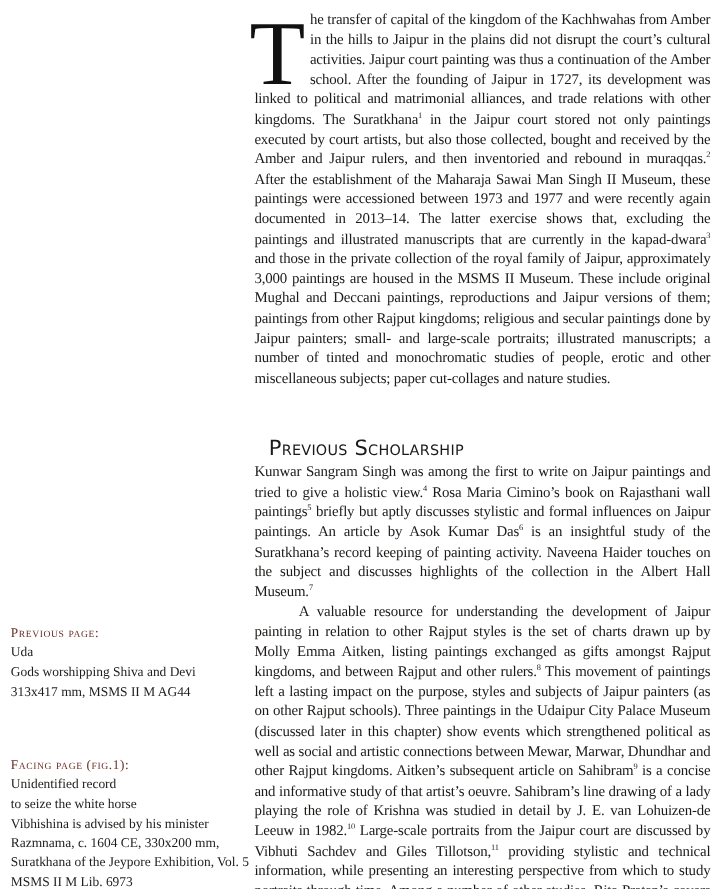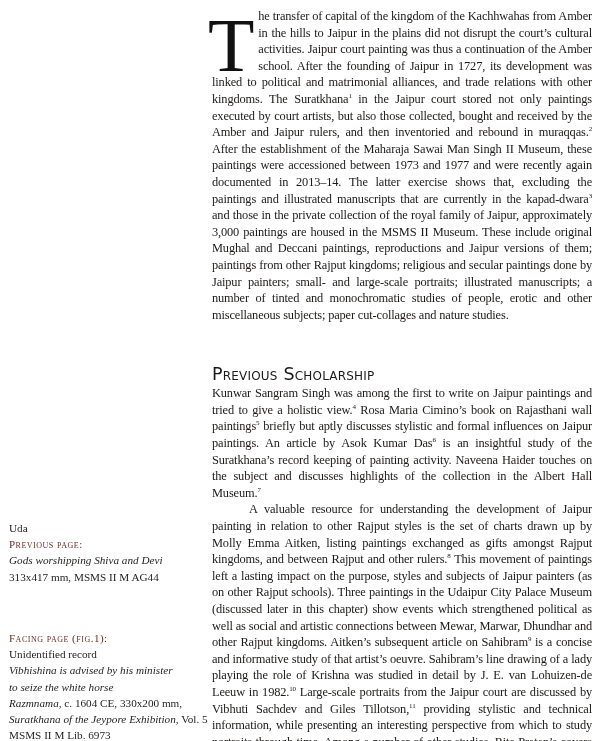--- a/index.html
+++ b/index.html
@@ -3,48 +3,48 @@
 <meta charset="utf-8">
 <style>
   html, body { margin: 0; padding: 0; background: #ffffff; }
   body { width: 600px; height: 741px; overflow: hidden; position: relative;
          font-family: "Liberation Serif", "DejaVu Serif", serif; color: #1c1a18; }
   .main { position: absolute; left: 212px; top: 8px; width: 380px; }
   .para { font-size: 12.4px; line-height: 16.6px; text-align: justify; margin: 0; letter-spacing: -0.15px; }
   .para.indent { text-indent: 37px; }
   .dropcap { float: left; font-size: 76px; line-height: 58px; margin: 4px 4px 0 -4px; padding-top: 4px; font-family: "Liberation Serif", serif; color: #111; }
   sup { font-size: 7px; line-height: 0; vertical-align: 5px; }
-  .heading { font-family: "DejaVu Sans", "Liberation Sans", sans-serif; font-size: 17.5px; font-variant: small-caps; letter-spacing: 0.2px; color: #1a1a1a; margin: 40px 0 0 0; line-height: 22px; font-weight: normal; }
+  .heading { font-family: "DejaVu Sans", "Liberation Sans", sans-serif; font-size: 17.5px; font-variant: small-caps; letter-spacing: 0.2px; color: #1a1a1a; margin: 40px 0 0 12px; line-height: 22px; font-weight: normal; }
   .sidebar { position: absolute; left: 9px; width: 190px; font-size: 11.2px; line-height: 16.2px; color: #1f1d1b; }
   .cap-head { font-variant: small-caps; color: #6b2f24; letter-spacing: 0.5px; font-size: 11px; }
-  .it { font-style: italic; }
+  .it { }
   .line { display: block; white-space: nowrap; }
 </style>
 </head>
 <body>
 
 <div class="main">
   <p class="para"><span class="dropcap">T</span><span>he transfer of capital of the kingdom of the Kachhwahas from Amber in the hills to Jaipur in the plains did not disrupt the court’s cultural activities. Jaipur court painting was thus a continuation of the Amber school. After the founding of Jaipur in 1727, its development was linked to political and matrimonial alliances, and trade relations with other kingdoms. The Suratkhana</span><sup>1</sup><span> in the Jaipur court stored not only paintings executed by court artists, but also those collected, bought and received by the Amber and Jaipur rulers, and then inventoried and rebound in muraqqas.</span><sup>2</sup><span> After the establishment of the Maharaja Sawai Man Singh II Museum, these paintings were accessioned between 1973 and 1977 and were recently again documented in 2013–14. The latter exercise shows that, excluding the paintings and illustrated manuscripts that are currently in the kapad-dwara</span><sup>3</sup><span> and those in the private collection of the royal family of Jaipur, approximately 3,000 paintings are housed in the MSMS II Museum. These include original Mughal and Deccani paintings, reproductions and Jaipur versions of them; paintings from other Rajput kingdoms; religious and secular paintings done by Jaipur painters; small- and large-scale portraits; illustrated manuscripts; a number of tinted and monochromatic studies of people, erotic and other miscellaneous subjects; paper cut-collages and nature studies.</span></p>
 
   <h2 class="heading">Previous Scholarship</h2>
 
   <p class="para"><span>Kunwar Sangram Singh was among the first to write on Jaipur paintings and tried to give a holistic view.</span><sup>4</sup><span> Rosa Maria Cimino’s book on Rajasthani wall paintings</span><sup>5</sup><span> briefly but aptly discusses stylistic and formal influences on Jaipur paintings. An article by Asok Kumar Das</span><sup>6</sup><span> is an insightful study of the Suratkhana’s record keeping of painting activity. Naveena Haider touches on the subject and discusses highlights of the collection in the Albert Hall Museum.</span><sup>7</sup></p>
 
   <p class="para indent"><span>A valuable resource for understanding the development of Jaipur painting in relation to other Rajput styles is the set of charts drawn up by Molly Emma Aitken, listing paintings exchanged as gifts amongst Rajput kingdoms, and between Rajput and other rulers.</span><sup>8</sup><span> This movement of paintings left a lasting impact on the purpose, styles and subjects of Jaipur painters (as on other Rajput schools). Three paintings in the Udaipur City Palace Museum (discussed later in this chapter) show events which strengthened political as well as social and artistic connections between Mewar, Marwar, Dhundhar and other Rajput kingdoms. Aitken’s subsequent article on Sahibram</span><sup>9</sup><span> is a concise and informative study of that artist’s oeuvre. Sahibram’s line drawing of a lady playing the role of Krishna was studied in detail by J. E. van Lohuizen-de Leeuw in 1982.</span><sup>10</sup><span> Large-scale portraits from the Jaipur court are discussed by Vibhuti Sachdev and Giles Tillotson,</span><sup>11</sup><span> providing stylistic and technical information, while presenting an interesting perspective from which to study portraits through time. Among a number of other studies, Rita Pratap’s covers almost all aspects of Jaipur painting including style, technique and material but most of her information on painters is unreliable because of the absence of proper references, while her notes on material, techniques and art appreciation do not always seem pertinent to the works in the City Palace collection.</span></p>
 
 </div>
 
 <div class="sidebar" style="top:520px;">
+  <span class="line cap-head">Previous page:</span>
   <span class="line">Uda</span>
-  <span class="line cap-head">Previous page:</span>
   <span class="line it">Gods worshipping Shiva and Devi</span>
   <span class="line">313x417 mm, MSMS II M AG44</span>
 </div>
 
 <div class="sidebar" style="top:630px;">
   <span class="line cap-head">Facing page (fig.1):</span>
   <span class="line">Unidentified record</span>
+  <span class="line it">to seize the white horse</span>
   <span class="line it">Vibhishina is advised by his minister</span>
-  <span class="line it">to seize the white horse</span>
   <span class="line"><span class="it">Razmnama</span><span>, c. 1604 CE, 330x200 mm,</span></span>
   <span class="line"><span class="it">Suratkhana of the Jeypore Exhibition</span><span>, Vol. 5</span></span>
   <span class="line">MSMS II M Lib. 6973</span>
 </div>
 
 </body></html>

